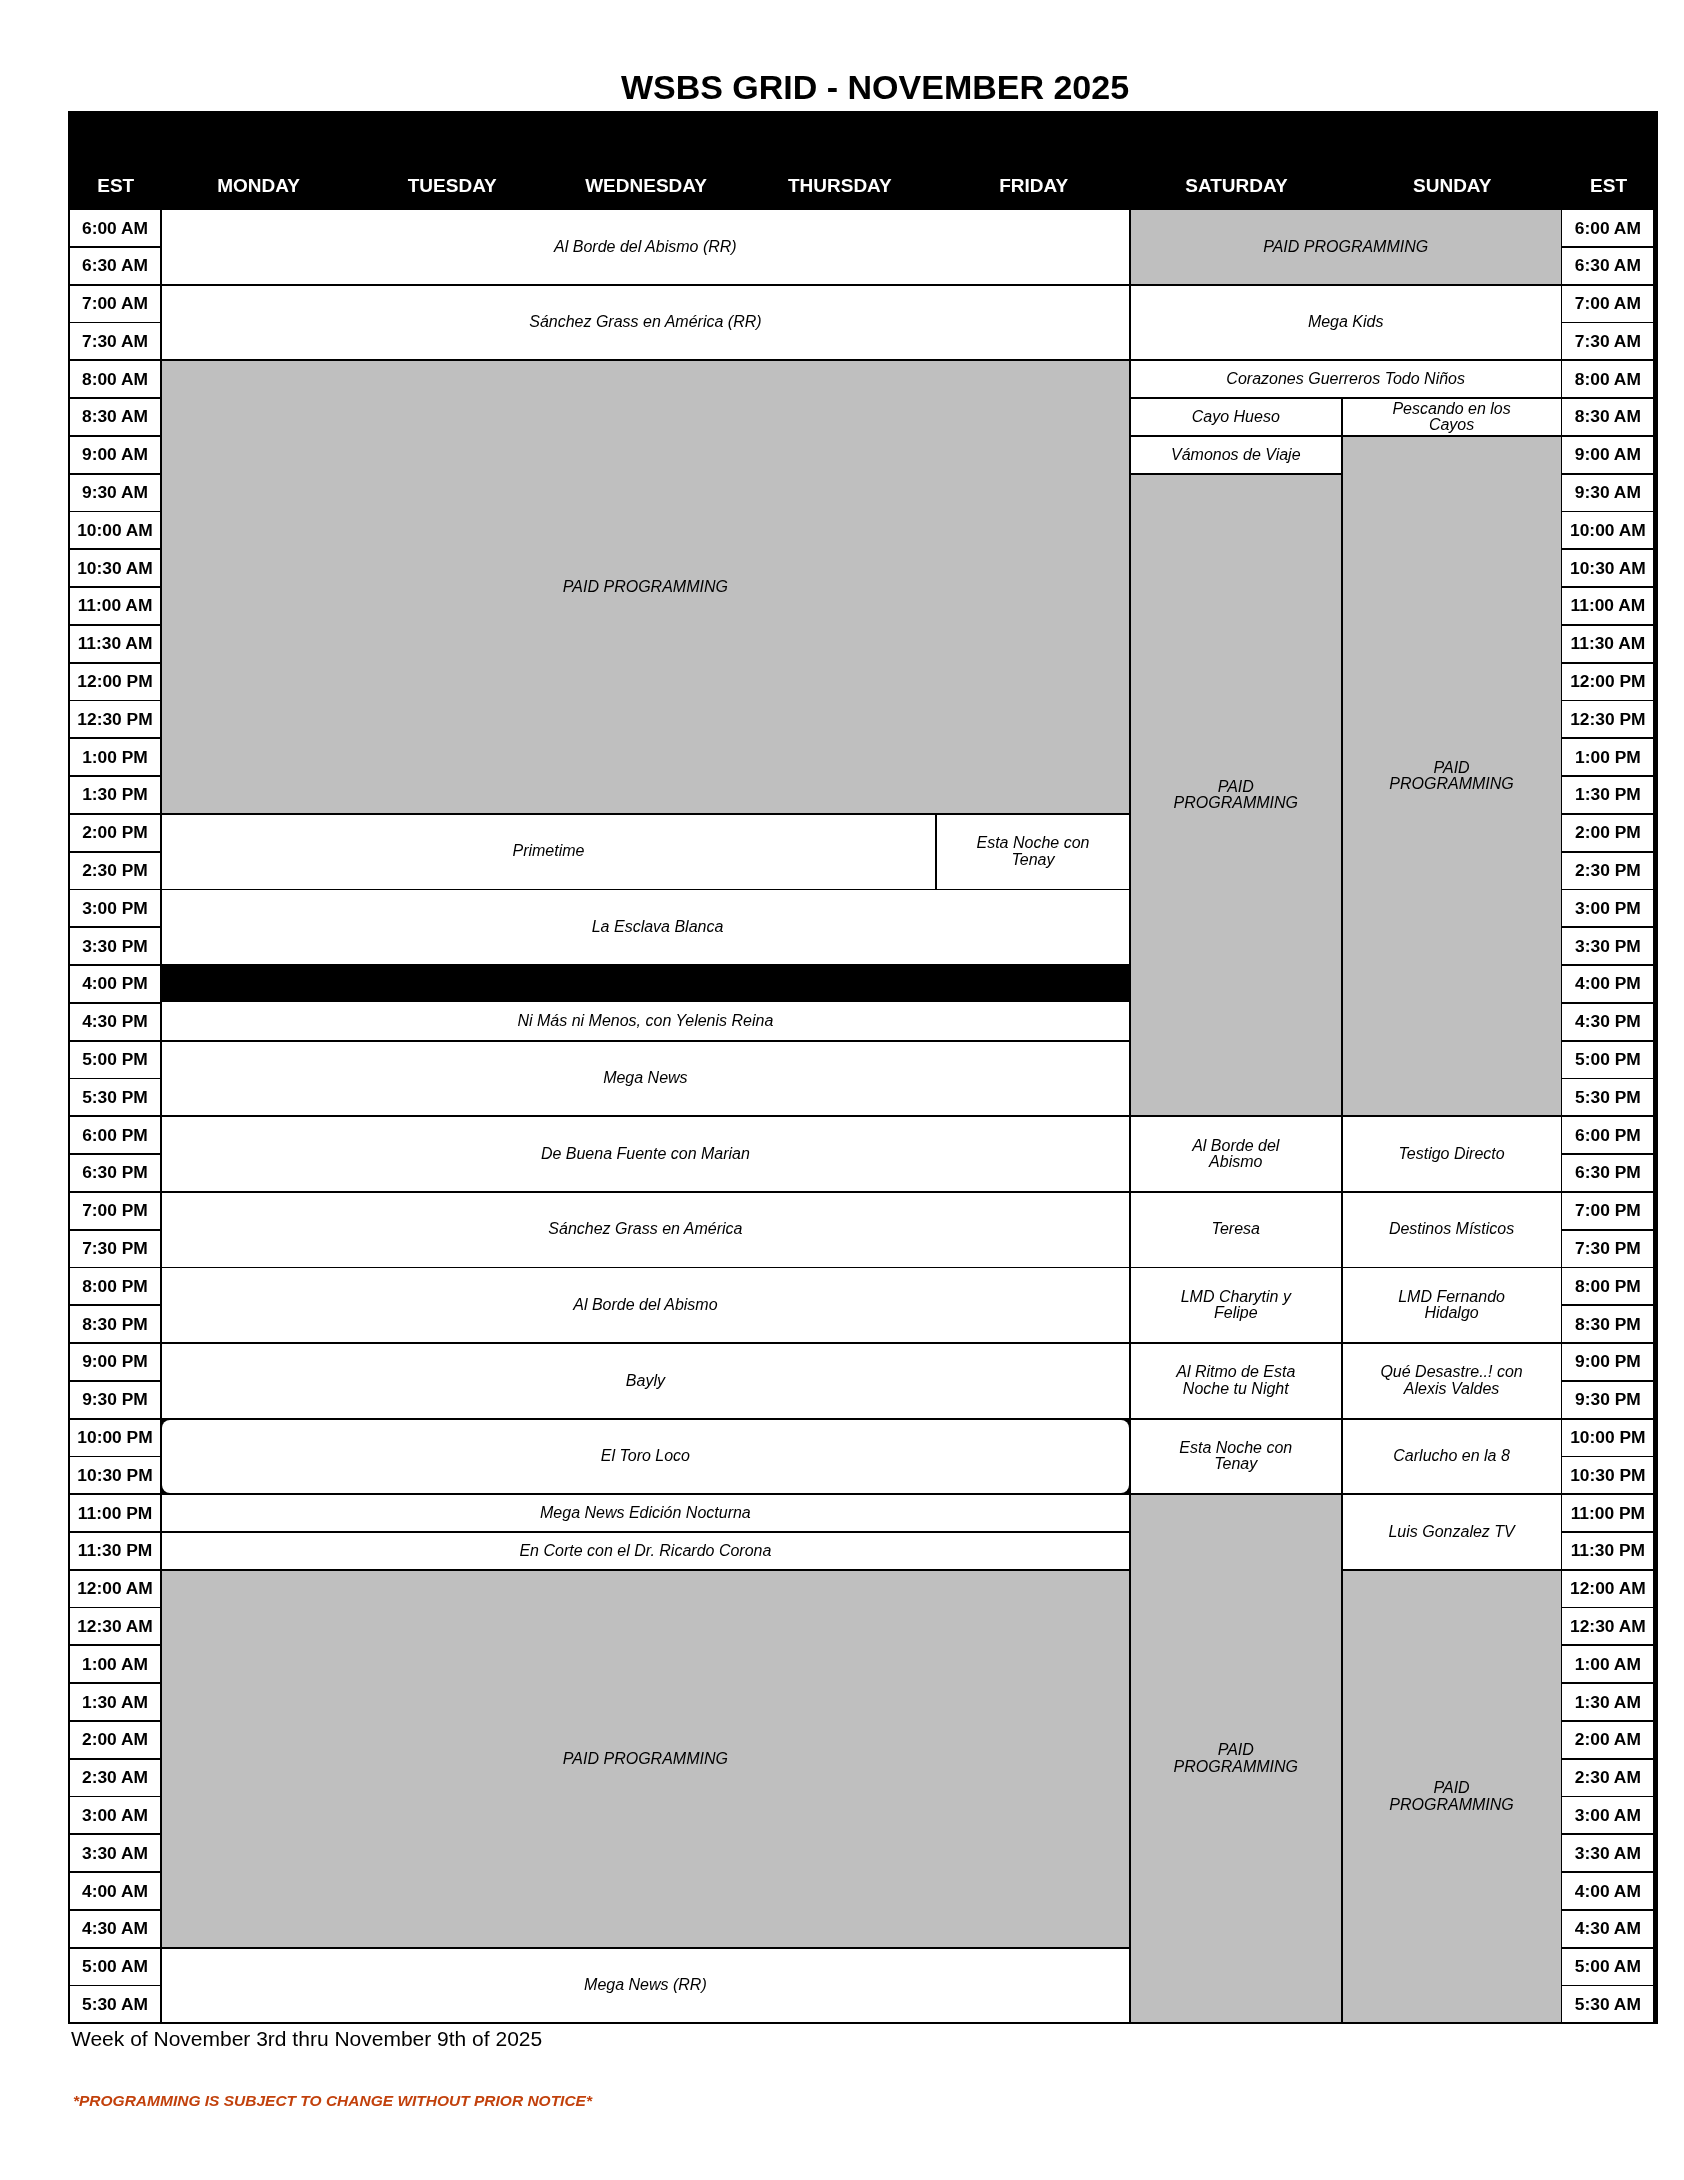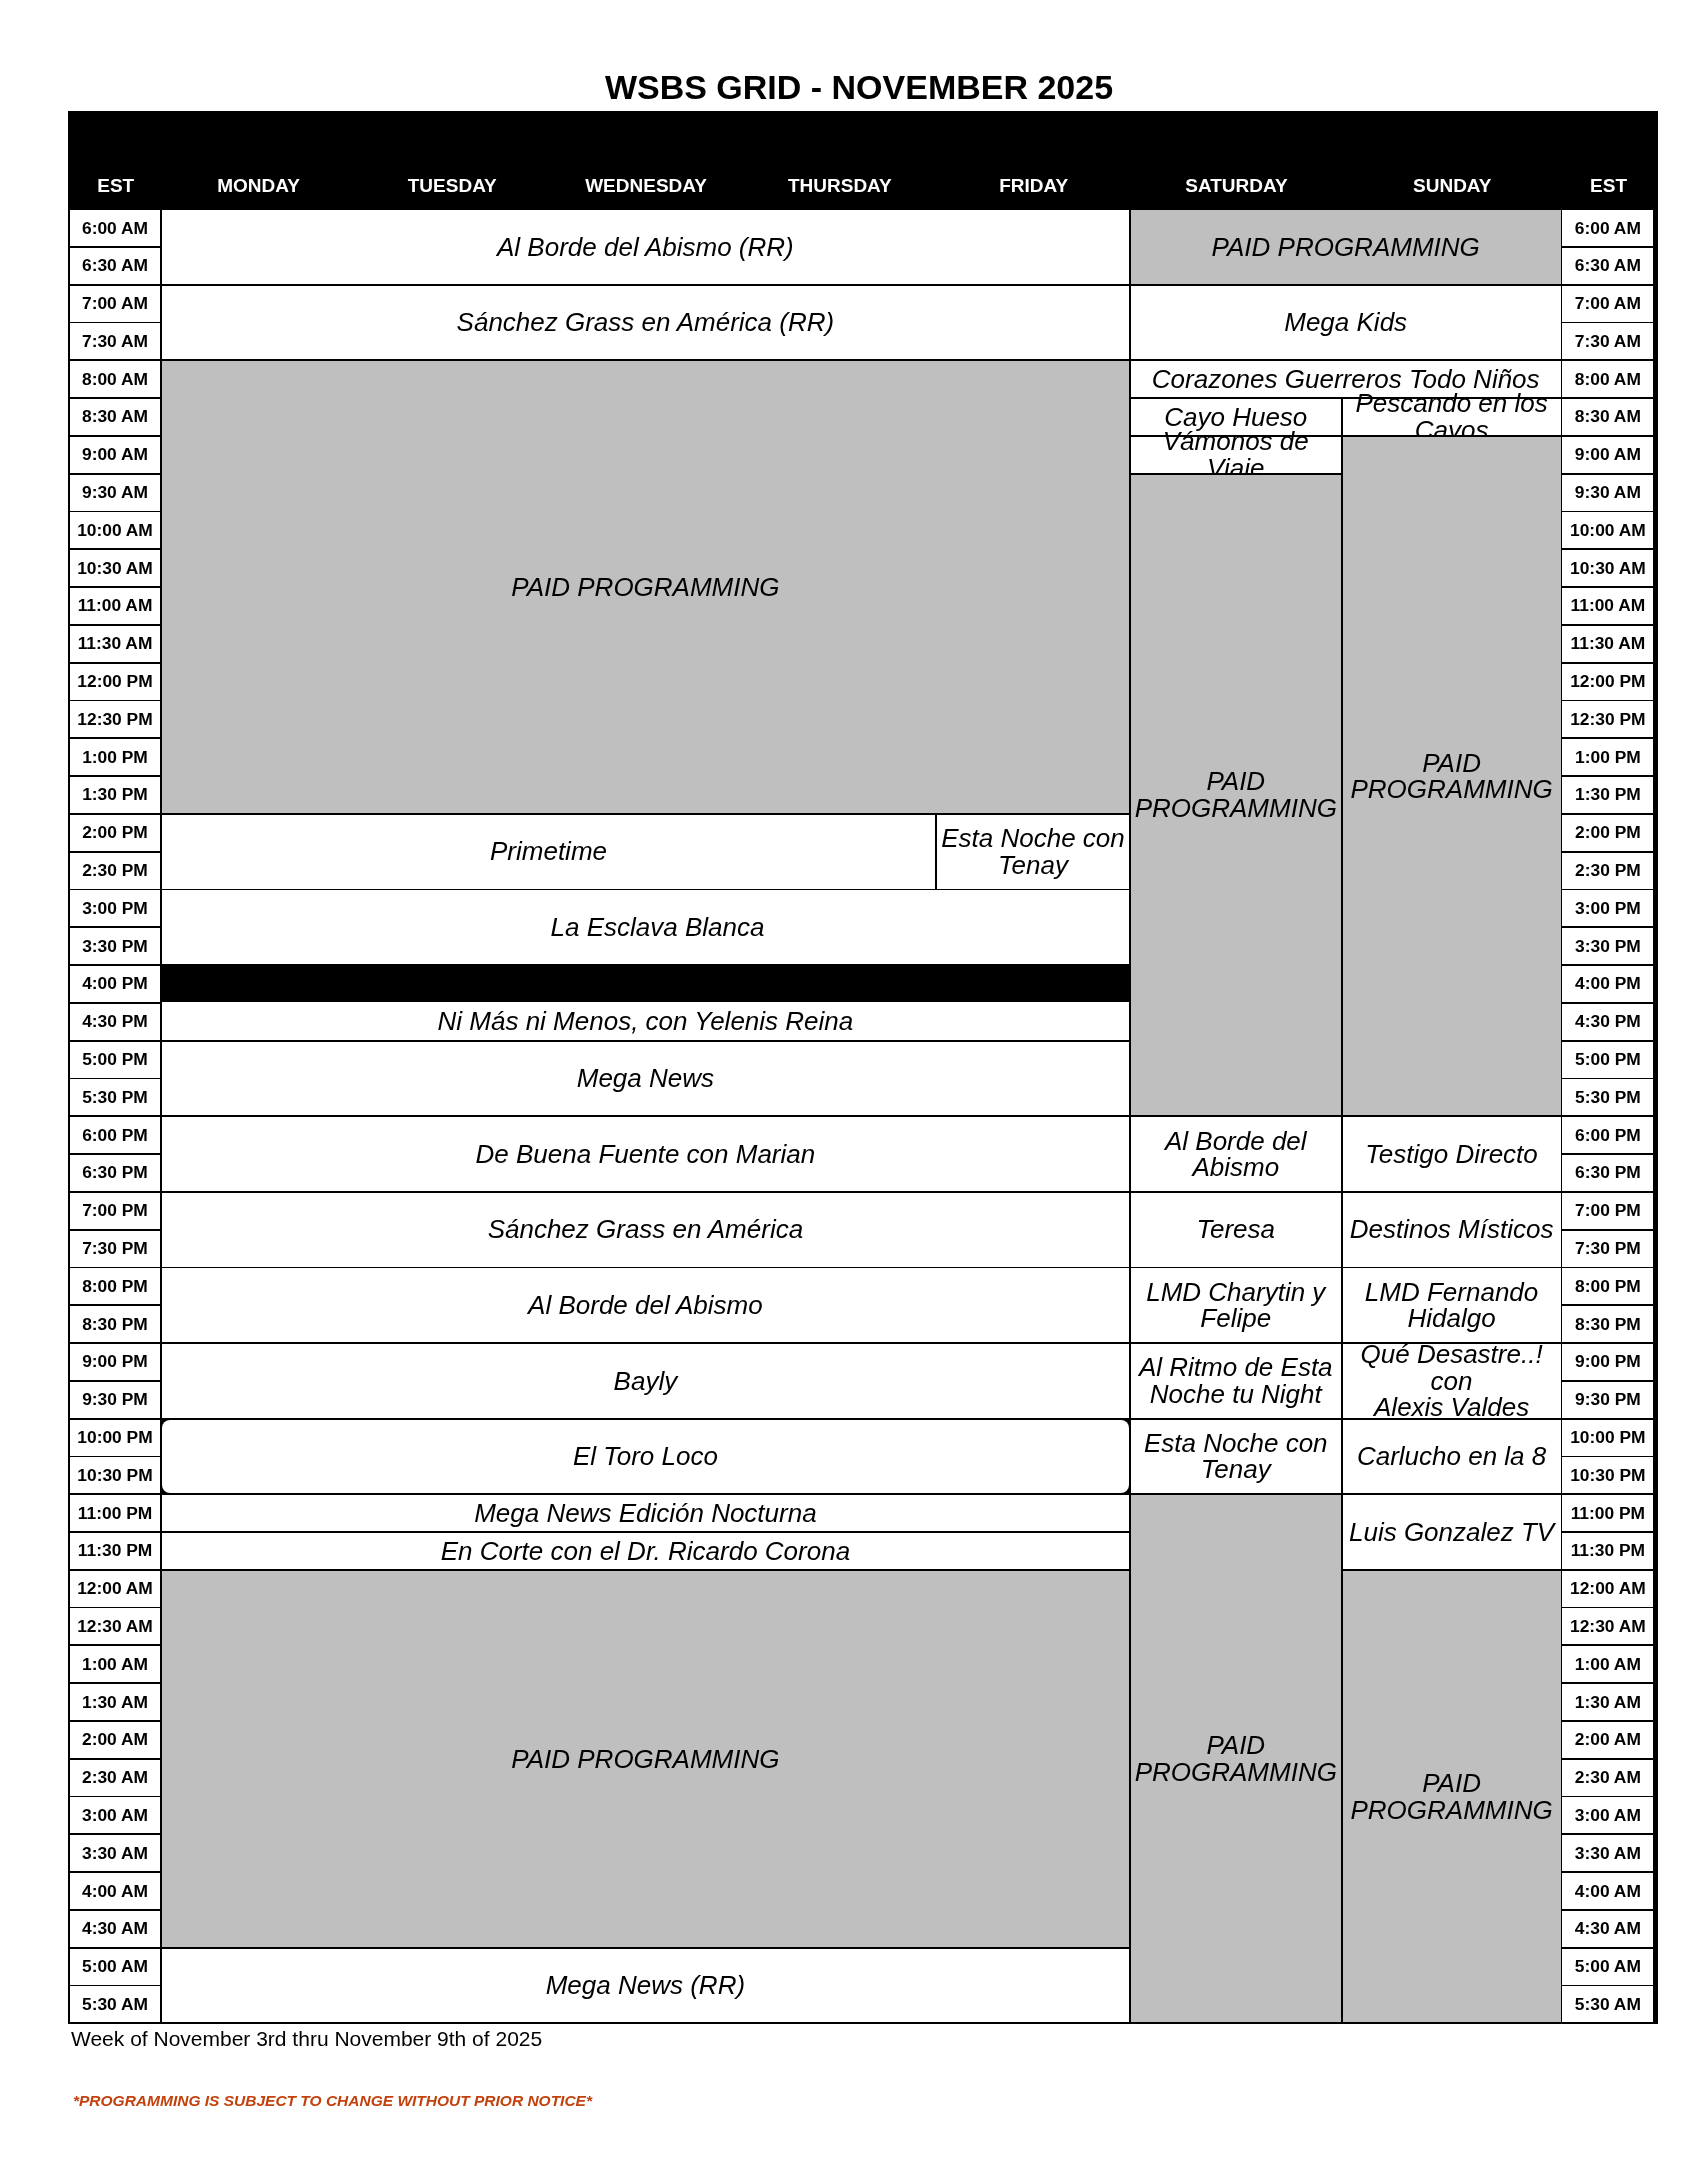--- a/index.html
+++ b/index.html
@@ -2,21 +2,21 @@
 <html style="font-size:14.6px"><head>
 <meta charset="utf-8">
 <style>
   html,body{margin:0;padding:0;}
   body{
     width:1685px;height:2180px;position:relative;background:#ffffff;
     font-family:"Liberation Sans",sans-serif;color:#000;
     overflow:hidden;
   }
   .page-title{
-    position:absolute;left:64px;top:68px;width:1590px;
+    position:absolute;left:80px;top:68px;width:1590px;
     text-align:center;font-size:34px;font-weight:bold;letter-spacing:0px;
   }
   .sched{position:absolute;left:68px;top:111px;width:1590px;}
   .sched-header{
     background:#000;height:97px;box-sizing:border-box;
     display:grid;padding:0 2.7px;column-gap:1.8px;
     grid-template-columns:90px 192px 192px 192px 192px 192px 210px 218px 91px;
     align-items:end;
   }
   .hcell{
@@ -27,21 +27,21 @@
     display:grid;background:#000;border:2.7px solid #000;
     grid-template-columns:90px 192px 192px 192px 192px 192px 210px 218px 91px;
     grid-auto-rows:36px;gap:1.8px;
   }
   .cell{
     background:#fff;display:flex;align-items:center;justify-content:center;
     text-align:center;overflow:visible;
   }
   .time{font-weight:bold;font-size:17.4px;white-space:nowrap;}
   .prog{
-    font-style:italic;font-size:26px;line-height:1.02;
+    font-style:italic;font-size:16px;line-height:1.02;
     white-space:pre-line;padding:0 3.7px;
   }
   .gray{background:#bfbfbf;}
   .footer-week{
     position:absolute;left:71px;top:2027px;font-size:21px;
   }
   .footer-notice{
     position:absolute;left:73px;top:2092px;font-size:15.5px;
     font-weight:bold;font-style:italic;color:#c2410c;
   }

